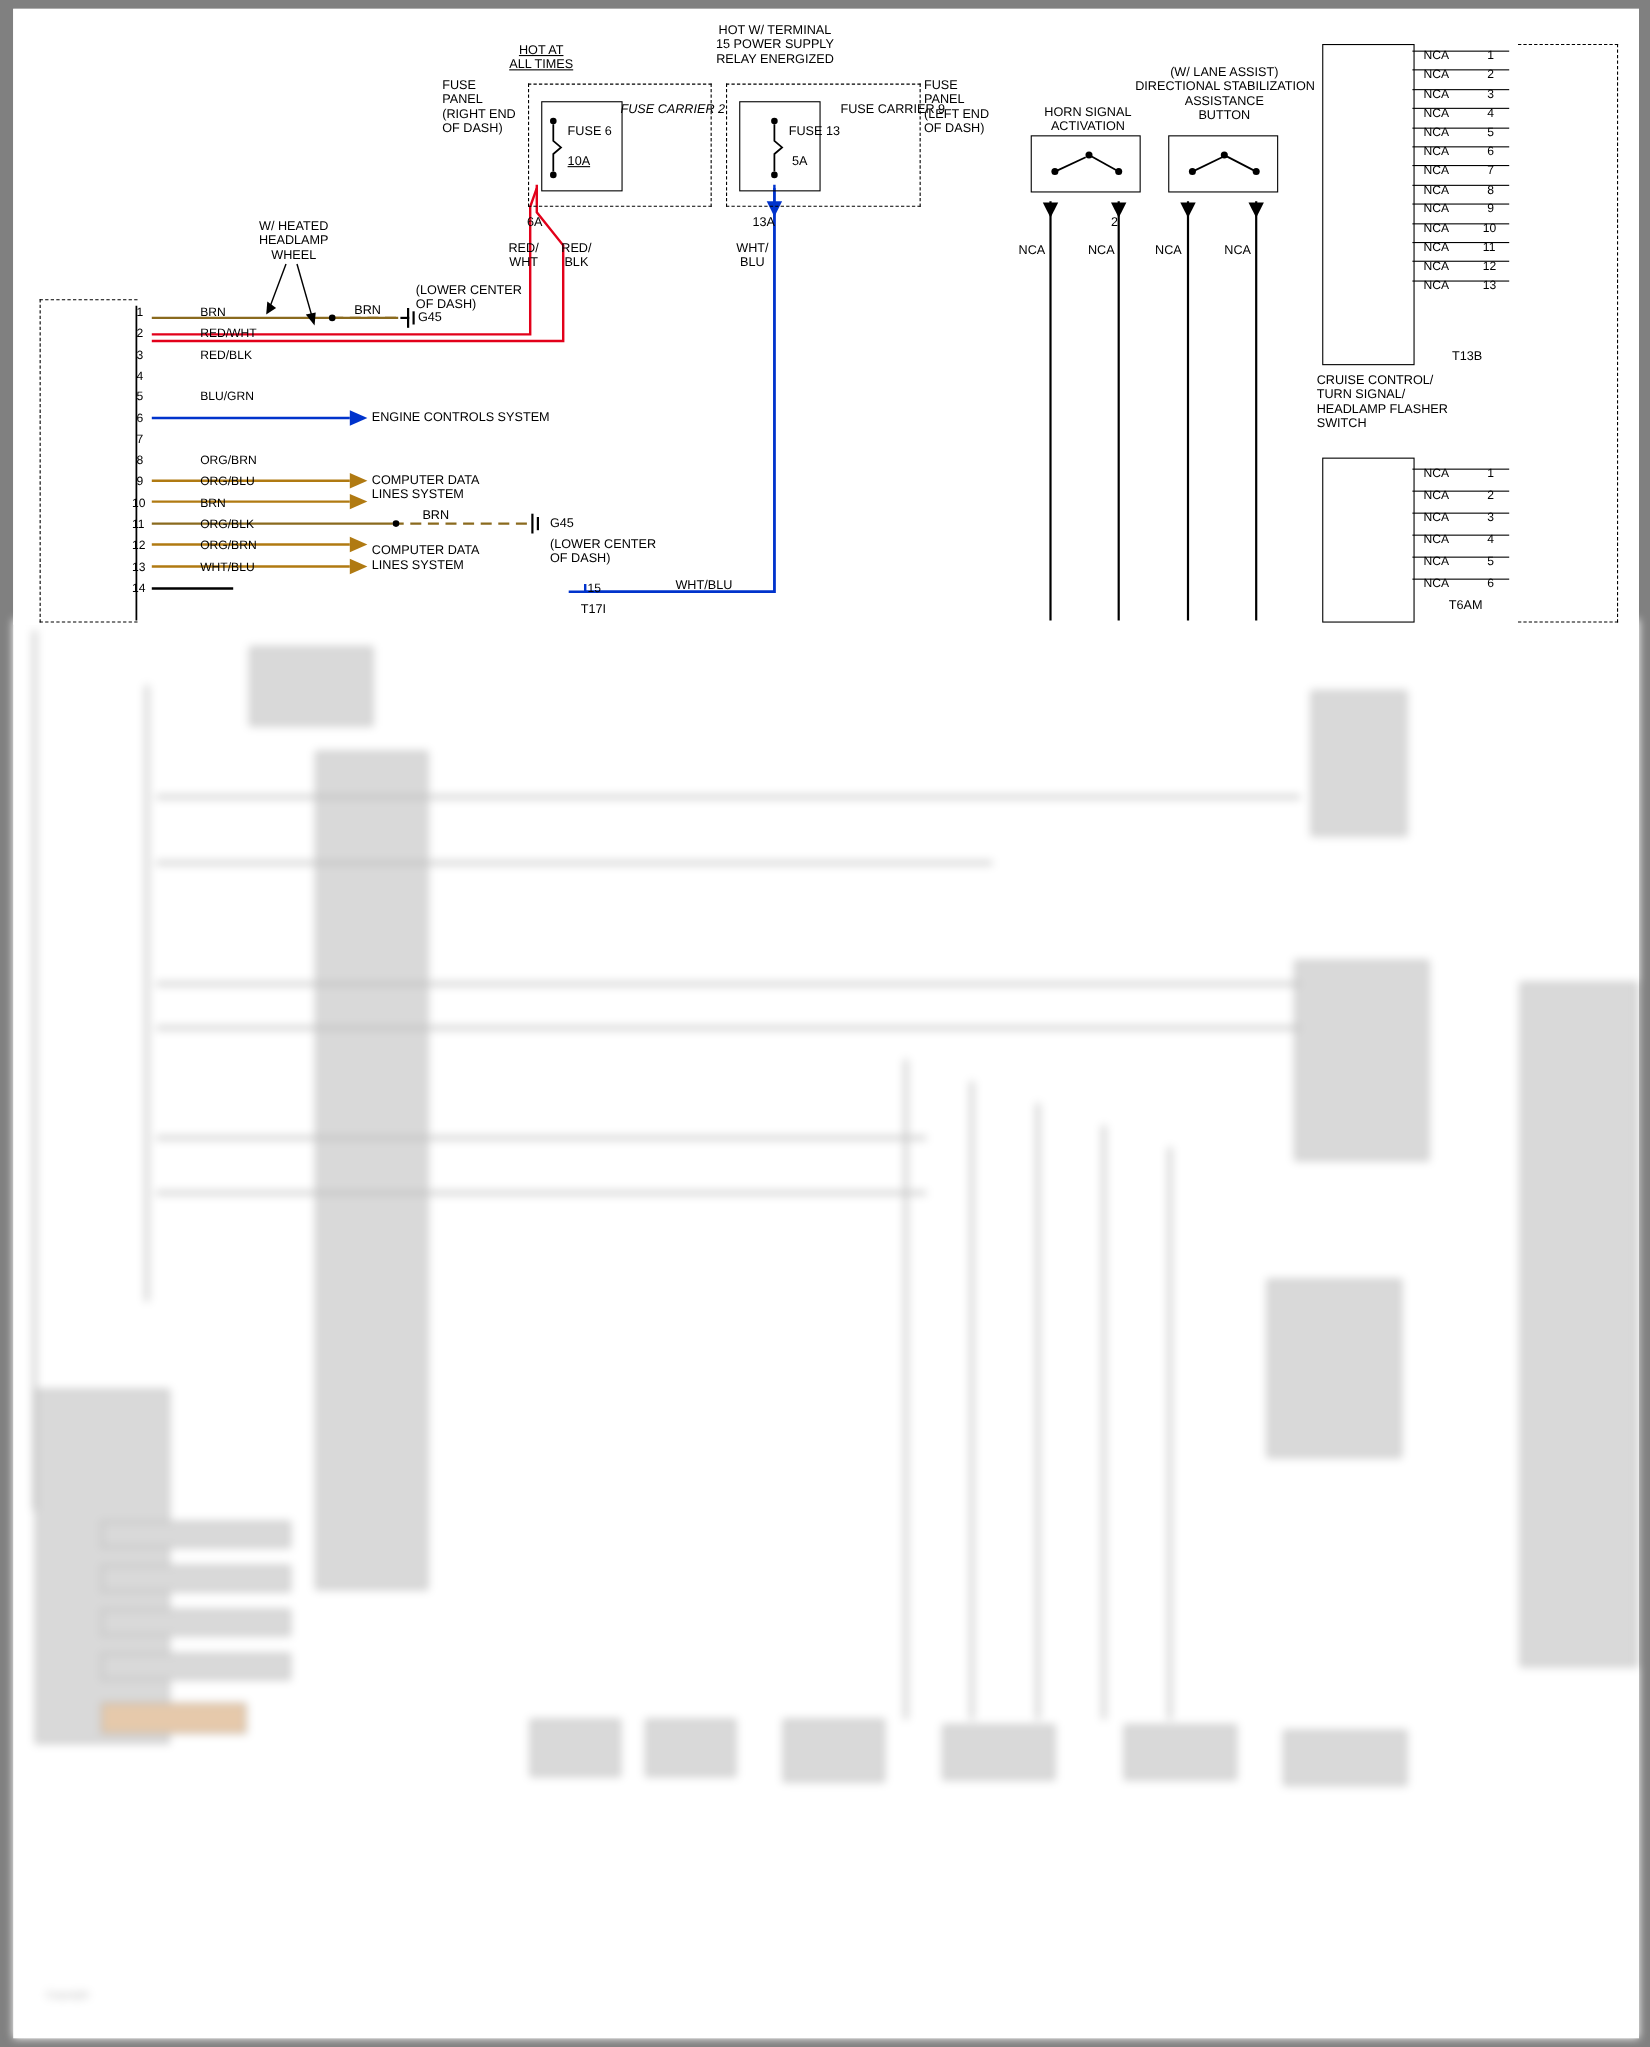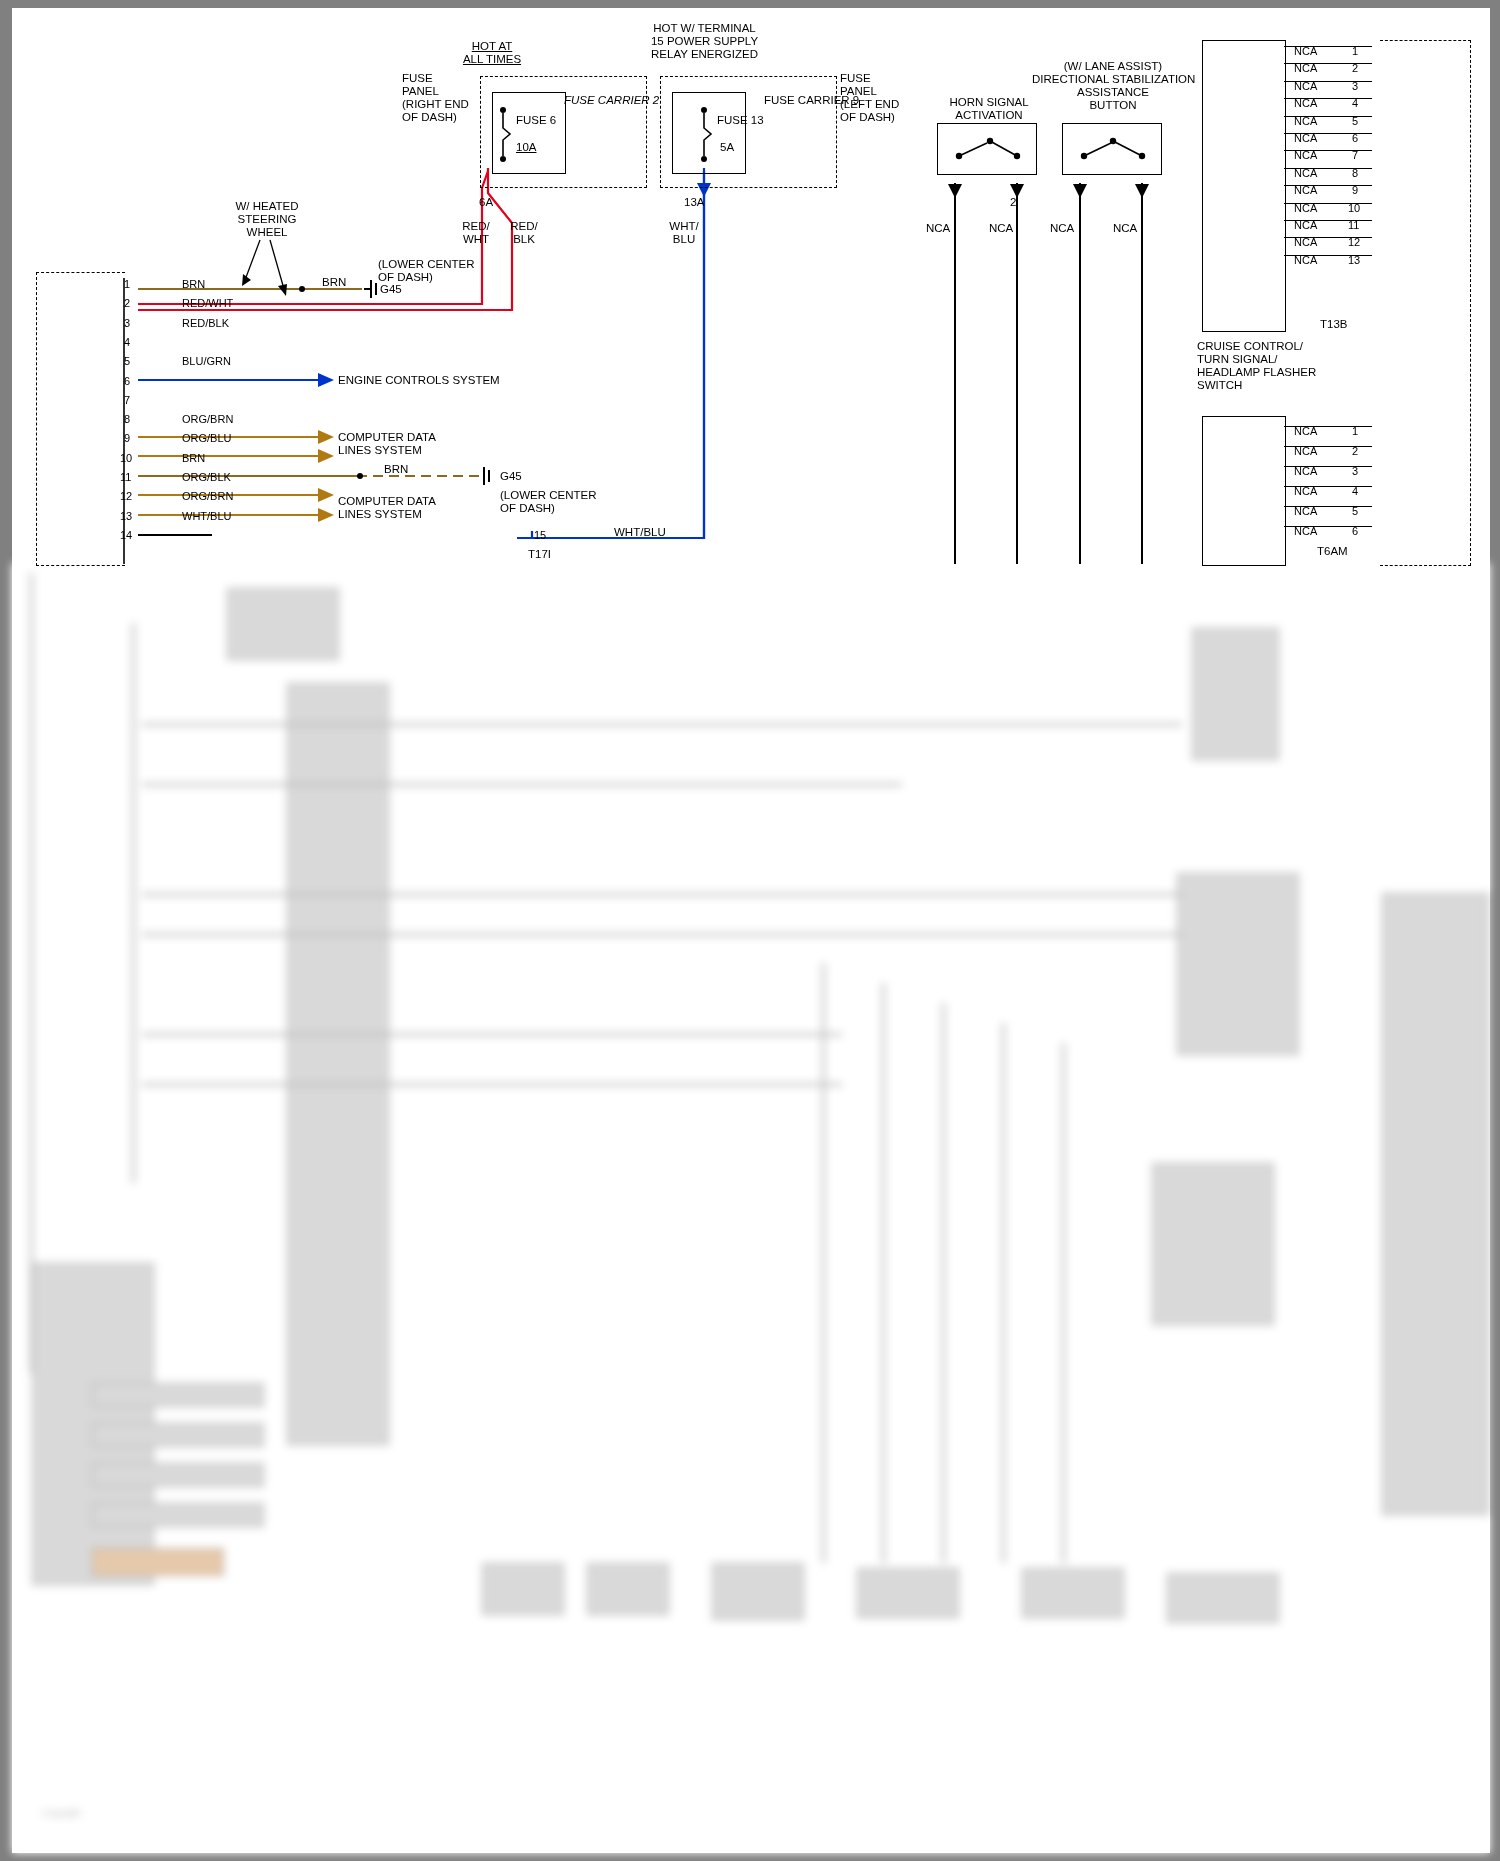--- a/index.html
+++ b/index.html
@@ -179,21 +179,21 @@
       <div class="txt" style="left:672px;top:188px;">13A</div>
 
       <div class="txtc" style="left:444px;top:212px;width:40px;">RED/
 WHT</div>
       <div class="txtc" style="left:492px;top:212px;width:40px;">RED/
 BLK</div>
       <div class="txtc" style="left:652px;top:212px;width:40px;">WHT/
 BLU</div>
 
       <div class="txtc" style="left:205px;top:192px;width:100px;">W/ HEATED
-STEERING
+HEADLAMP
 WHEEL</div>
 
       <div class="txt" style="left:368px;top:275px;">G45</div>
       <div class="txt" style="left:366px;top:250px;">(LOWER CENTER
 OF DASH)</div>
       <div class="txt" style="left:310px;top:268px;">BRN</div>
       <div class="dot" style="left:287px;top:278px;"></div>
 
       <div class="txt" style="left:488px;top:462px;">G45</div>
       <div class="txt" style="left:488px;top:481px;">(LOWER CENTER

